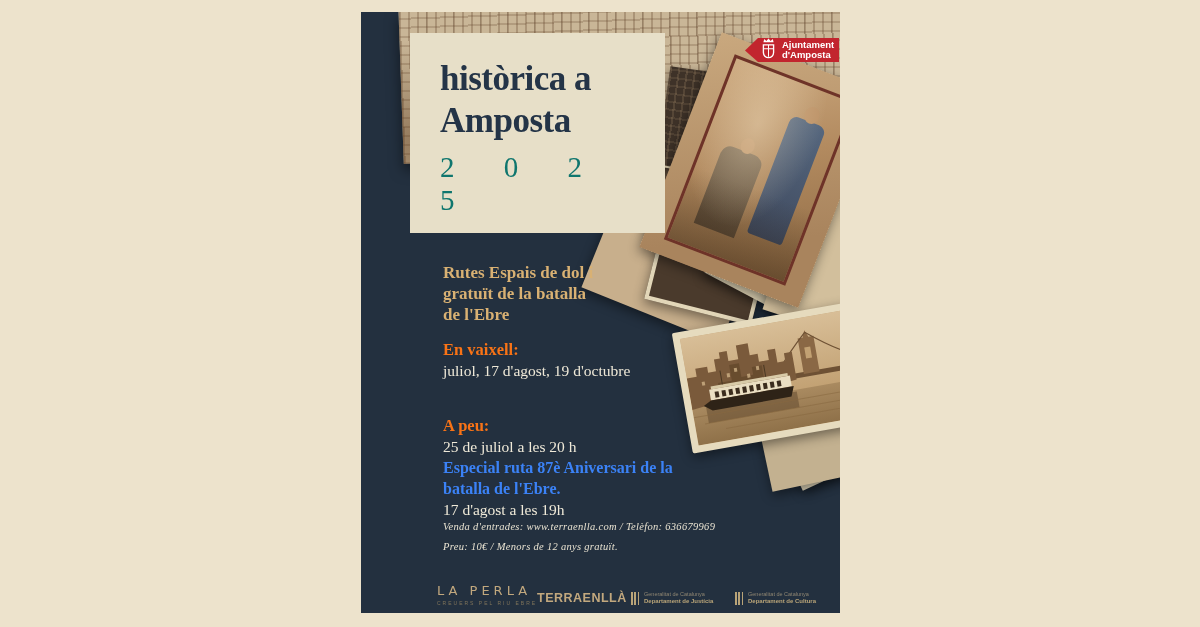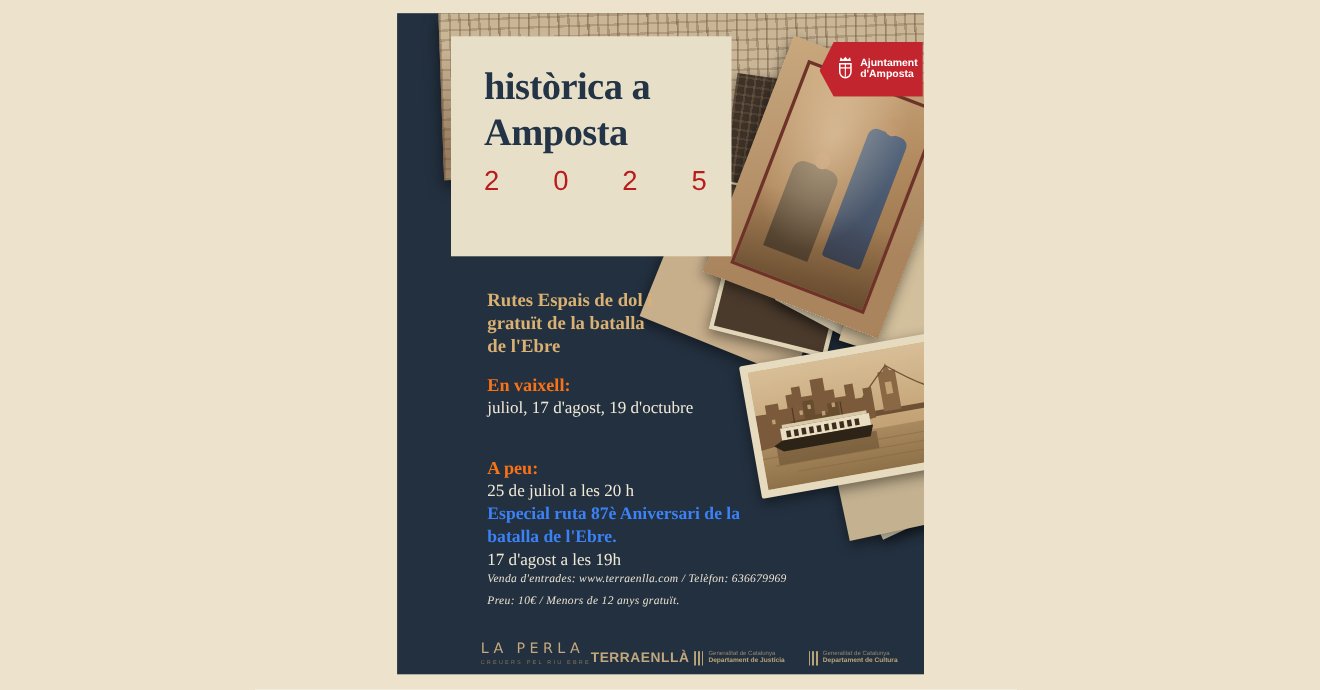--- a/index.html
+++ b/index.html
@@ -64,38 +64,38 @@
   .wedge { left:404px; top:408px; width:100px; height:62px; transform:rotate(-12deg); background:#C3B190; z-index:3; }
   .sliver { left:429px; top:421px; width:84px; height:42px; transform:rotate(-25deg); background:#DCD2B6; z-index:2; }
   .postcard {
     left:320px; top:305px; width:178px; height:122px; transform:rotate(-10deg);
     background:#C9AC82; border:7px solid #E6DBBE; border-radius:2px; z-index:5;
   }
   .postcard svg { display:block; width:100%; height:100%; }
 
   
   .badge {
-    position:absolute; left:384px; top:26px; width:94px; height:50px; z-index:30;
+    position:absolute; left:384px; top:26px; width:94px; height:24px; z-index:30;
     background:#C2252E; clip-path:polygon(0 52%, 13px 0, 100% 0, 100% 100%, 13px 100%);
     display:flex; align-items:center; gap:5px; padding-left:15px;
   }
   .badge-text { color:#FFFFFF; font-size:9.5px; font-weight:700; line-height:10.5px; }
 
   
   .title-card {
     position:absolute; left:49px; top:21px; width:255px; height:200px;
     background:#E7DFC8; z-index:20; padding:25px 0 0 30px;
   }
   .title-line {
     font-family:"Liberation Serif", serif; font-weight:700;
     font-size:35px; line-height:42px; letter-spacing:-0.5px; color:#243447;
   }
   .year {
-    margin-top:9px; font-family:Liberation Sans, sans-serif;
-    font-size:25px; letter-spacing:21px; color:#b91c1c;
+    margin-top:9px; font-family:Liberation Serif, serif;
+    font-size:29px; letter-spacing:21px; color:#0f766e;
   }
 
   
   .txt { position:absolute; left:82px; z-index:15; font-family:Liberation Serif, serif; }
   .txt div { white-space:nowrap; }
   .gold { color:#D9B173; font-weight:700; }
   .intro { top:250px; font-size:17px; line-height:21px; }
   .boat  { top:327px; }
   .walk  { top:403px; }
   .sec-title { font-size:16.5px; font-weight:700; color:#f97316; line-height:21px; }

